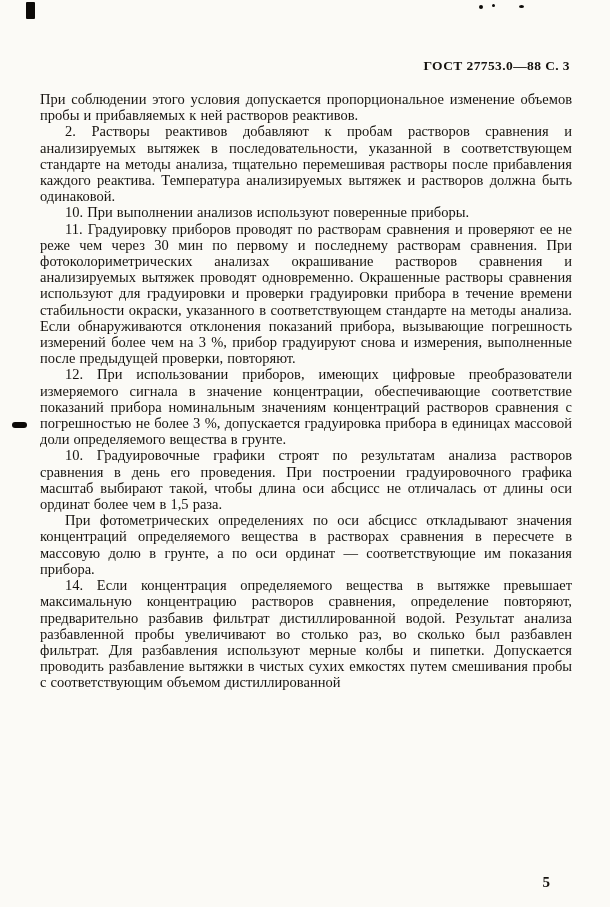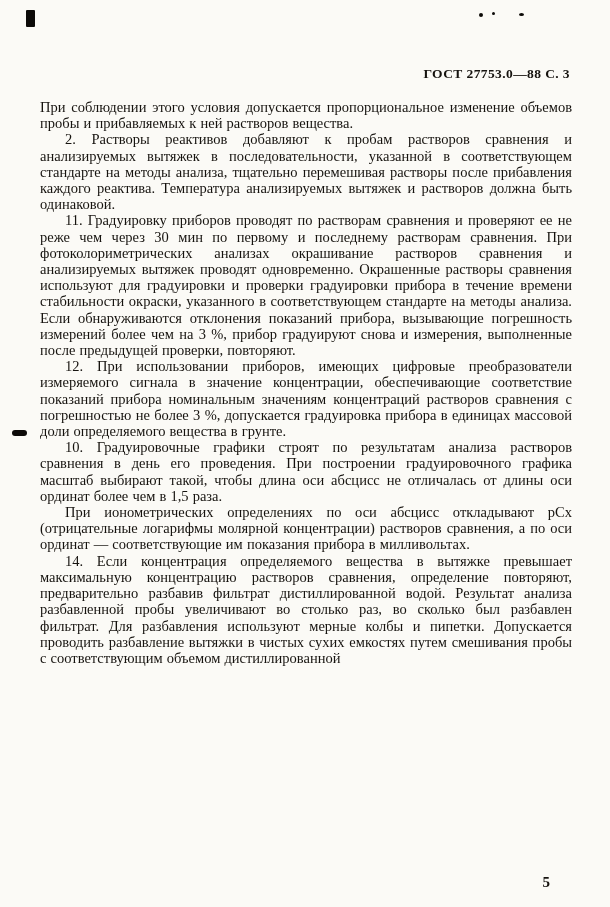--- a/index.html
+++ b/index.html
@@ -9,21 +9,20 @@
     height: 907px;
     position: relative;
     overflow: hidden;
     background: #fbfaf6;
     font-family: "Liberation Serif", "DejaVu Serif", serif;
     color: #16130f;
   }
   .page {
     position: absolute;
     inset: 0;
-    margin-top: 8px;
   }
   .header {
     position: absolute;
     top: 58px;
     right: 40px;
     font-size: 13.5px;
     font-weight: bold;
     letter-spacing: 0.4px;
     white-space: nowrap;
   }
@@ -65,26 +64,27 @@
   .art-dot-topright3 { left: 519px; top: 5px; width: 5px; height: 3px; border-radius: 50%; }
 </style>
 </head>
 <body>
 
 <div class="page">
 
   <div class="header">ГОСТ 27753.0—88 С. 3</div>
 
   <div class="content">
-    <p class="cont">При соблюдении этого условия допускается пропорциональное изменение объемов пробы и прибавляемых к ней растворов вещества.</p>
+    <p class="cont">При соблюдении этого условия допускается пропорциональное изменение объемов пробы и прибавляемых к ней растворов реактивов.</p>
     <p>2. Растворы реактивов добавляют к пробам растворов сравнения и анализируемых вытяжек в последовательности, указанной в соответствующем стандарте на методы анализа, тщательно перемешивая растворы после прибавления каждого реактива. Температура анализируемых вытяжек и растворов должна быть одинаковой.</p>
+    <p>10. При выполнении анализов используют поверенные приборы.</p>
     <p>11. Градуировку приборов проводят по растворам сравнения и проверяют ее не реже чем через 30 мин по первому и последнему растворам сравнения. При фотоколориметрических анализах окрашивание растворов сравнения и анализируемых вытяжек проводят одновременно. Окрашенные растворы сравнения используют для градуировки и проверки градуировки прибора в течение времени стабильности окраски, указанного в соответствующем стандарте на методы анализа. Если обнаруживаются отклонения показаний прибора, вызывающие погрешность измерений более чем на 3 %, прибор градуируют снова и измерения, выполненные после предыдущей проверки, повторяют.</p>
     <p>12. При использовании приборов, имеющих цифровые преобразователи измеряемого сигнала в значение концентрации, обеспечивающие соответствие показаний прибора номинальным значениям концентраций растворов сравнения с погрешностью не более 3 %, допускается градуировка прибора в единицах массовой доли определяемого вещества в грунте.</p>
     <p>10. Градуировочные графики строят по результатам анализа растворов сравнения в день его проведения. При построении градуировочного графика масштаб выбирают такой, чтобы длина оси абсцисс не отличалась от длины оси ординат более чем в 1,5 раза.</p>
-    <p>При ионометрических определениях по оси абсцисс откладывают рСx (отрицательные логарифмы молярной концентрации) растворов сравнения, а по оси ординат — соответствующие им показания прибора в милливольтах.</p>
+    <p>При фотометрических определениях по оси абсцисс откладывают значения концентраций определяемого вещества в растворах сравнения в пересчете в массовую долю в грунте, а по оси ординат — соответствующие им показания прибора.</p>
     <p>14. Если концентрация определяемого вещества в вытяжке превышает максимальную концентрацию растворов сравнения, определение повторяют, предварительно разбавив фильтрат дистиллированной водой. Результат анализа разбавленной пробы увеличивают во столько раз, во сколько был разбавлен фильтрат. Для разбавления используют мерные колбы и пипетки. Допускается проводить разбавление вытяжки в чистых сухих емкостях путем смешивания пробы с соответствующим объемом дистиллированной</p>
   </div>
 
   <div class="footer">5</div>
 
   <div class="artifact art-bar-topleft"></div>
   <div class="artifact art-dash-left"></div>
   <div class="artifact art-dot-topright1"></div>
   <div class="artifact art-dot-topright2"></div>
   <div class="artifact art-dot-topright3"></div>

